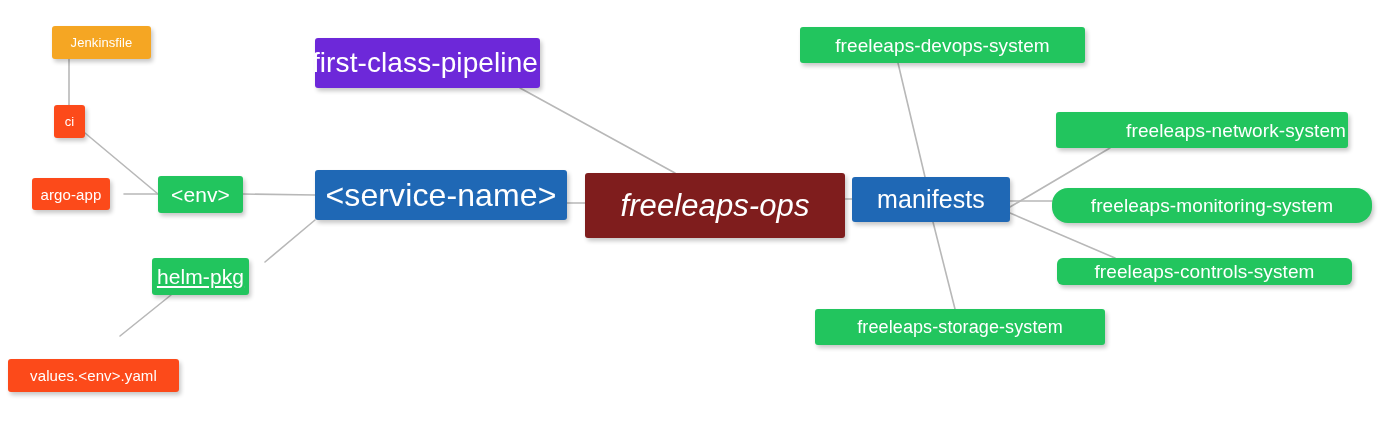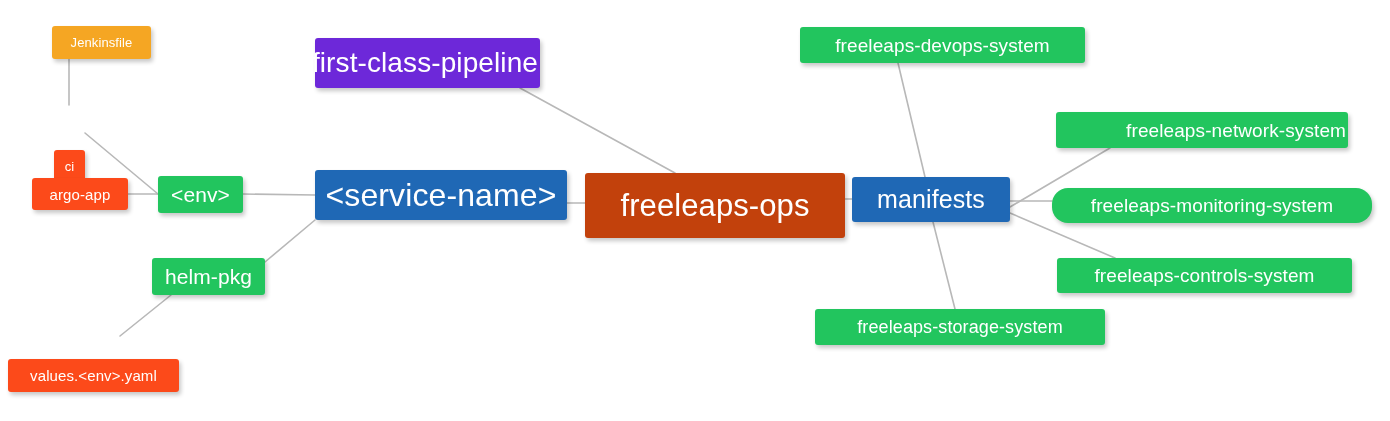--- a/index.html
+++ b/index.html
@@ -64,56 +64,56 @@
       <line x1="925" y1="177" x2="898" y2="63" stroke="#b8b8b8" stroke-width="1.6" stroke-linecap="round"></line>
       <line x1="1010" y1="207" x2="1110" y2="148" stroke="#b8b8b8" stroke-width="1.6" stroke-linecap="round"></line>
       <line x1="1010" y1="201" x2="1052" y2="201" stroke="#b8b8b8" stroke-width="1.6" stroke-linecap="round"></line>
       <line x1="1010" y1="213" x2="1115" y2="258" stroke="#b8b8b8" stroke-width="1.6" stroke-linecap="round"></line>
       <line x1="933" y1="222" x2="955" y2="309" stroke="#b8b8b8" stroke-width="1.6" stroke-linecap="round"></line>
     </svg>
   <div id="nodes">
       <div class="node" style="left: 20px; top: 26px; width: 99px; height: 33px; background: rgb(245, 166, 35); font-size: 13px; margin-left: 32px;">
         <span class="node-label">Jenkinsfile</span>
       </div>
-      <div class="node" style="left: 54px; top: 105px; width: 31px; height: 33px; background: rgb(252, 74, 26); font-size: 13px; margin-top: 45px;">
+      <div class="node" style="left: 54px; top: 105px; width: 31px; height: 33px; background: rgb(252, 74, 26); font-size: 13px;">
         <span class="node-label">ci</span>
       </div>
-      <div class="node" style="left: 32px; top: 178px; width: 96px; height: 32px; background: rgb(252, 74, 26); font-size: 15px;">
+      <div class="node" style="left: 32px; top: 178px; width: 78px; height: 32px; background: rgb(252, 74, 26); font-size: 15px;">
         <span class="node-label">argo-app</span>
       </div>
       <div class="node" style="left: 158px; top: 176px; width: 85px; height: 37px; background: rgb(34, 197, 94); font-size: 21px;">
         <span class="node-label">&lt;env&gt;</span>
       </div>
-      <div class="node" style="left: 152px; top: 258px; width: 113px; height: 37px; background: rgb(34, 197, 94); font-size: 21px;">
+      <div class="node" style="left: 152px; top: 258px; width: 97px; height: 37px; background: rgb(34, 197, 94); font-size: 21px; text-decoration: underline;">
         <span class="node-label">helm-pkg</span>
       </div>
       <div class="node" style="left: 8px; top: 333px; width: 171px; height: 33px; background: rgb(252, 74, 26); font-size: 15px; margin-top: 26px;">
         <span class="node-label">values.&lt;env&gt;.yaml</span>
       </div>
       <div class="node" style="left: 315px; top: 38px; width: 225px; height: 50px; background: #6d28d9; font-size: 28px; justify-content: flex-end;">
         <span class="node-label">first-class-pipeline</span>
       </div>
       <div class="node" style="left: 315px; top: 170px; width: 252px; height: 50px; background: rgb(31, 104, 181); font-size: 32px;">
         <span class="node-label">&lt;service-name&gt;</span>
       </div>
-      <div class="node" style="left: 585px; top: 173px; width: 260px; height: 65px; background: #c2410c; font-size: 31px;">
+      <div class="node" style="left: 585px; top: 173px; width: 260px; height: 65px; background: #7f1d1d; font-size: 31px; font-style: italic;">
         <span class="node-label">freeleaps-ops</span>
       </div>
       <div class="node" style="left: 852px; top: 177px; width: 158px; height: 45px; background: rgb(31, 104, 181); font-size: 25px;">
         <span class="node-label">manifests</span>
       </div>
       <div class="node" style="left: 800px; top: 27px; width: 285px; height: 36px; background: rgb(34, 197, 94); font-size: 19px;">
         <span class="node-label">freeleaps-devops-system</span>
       </div>
       <div class="node" style="left: 1056px; top: 112px; width: 292px; height: 36px; background: rgb(34, 197, 94); font-size: 19px; justify-content: flex-end;">
         <span class="node-label">freeleaps-network-system</span>
       </div>
       <div class="node" style="left: 1052px; top: 188px; width: 320px; height: 35px; background: rgb(34, 197, 94); font-size: 19px; border-radius: 16px;">
         <span class="node-label">freeleaps-monitoring-system</span>
       </div>
-      <div class="node" style="left: 1057px; top: 258px; width: 295px; height: 35px; background: rgb(34, 197, 94); font-size: 19px;">
+      <div class="node" style="left: 1057px; top: 258px; width: 295px; height: 27px; background: rgb(34, 197, 94); font-size: 19px; border-radius: 6px;">
         <span class="node-label">freeleaps-controls-system</span>
       </div>
       <div class="node" style="left: 815px; top: 309px; width: 290px; height: 36px; background: rgb(34, 197, 94); font-size: 18px;">
         <span class="node-label">freeleaps-storage-system</span>
       </div>
     </div>
 </div>
 
 </body></html>

